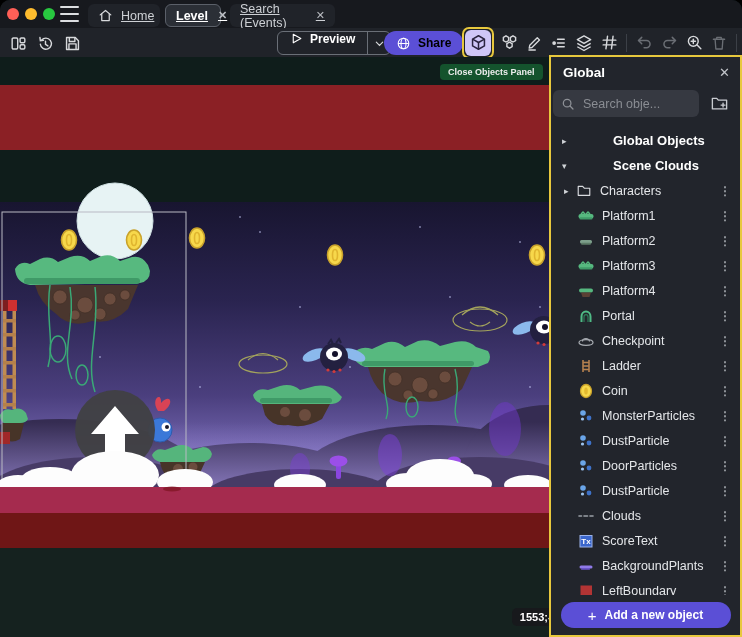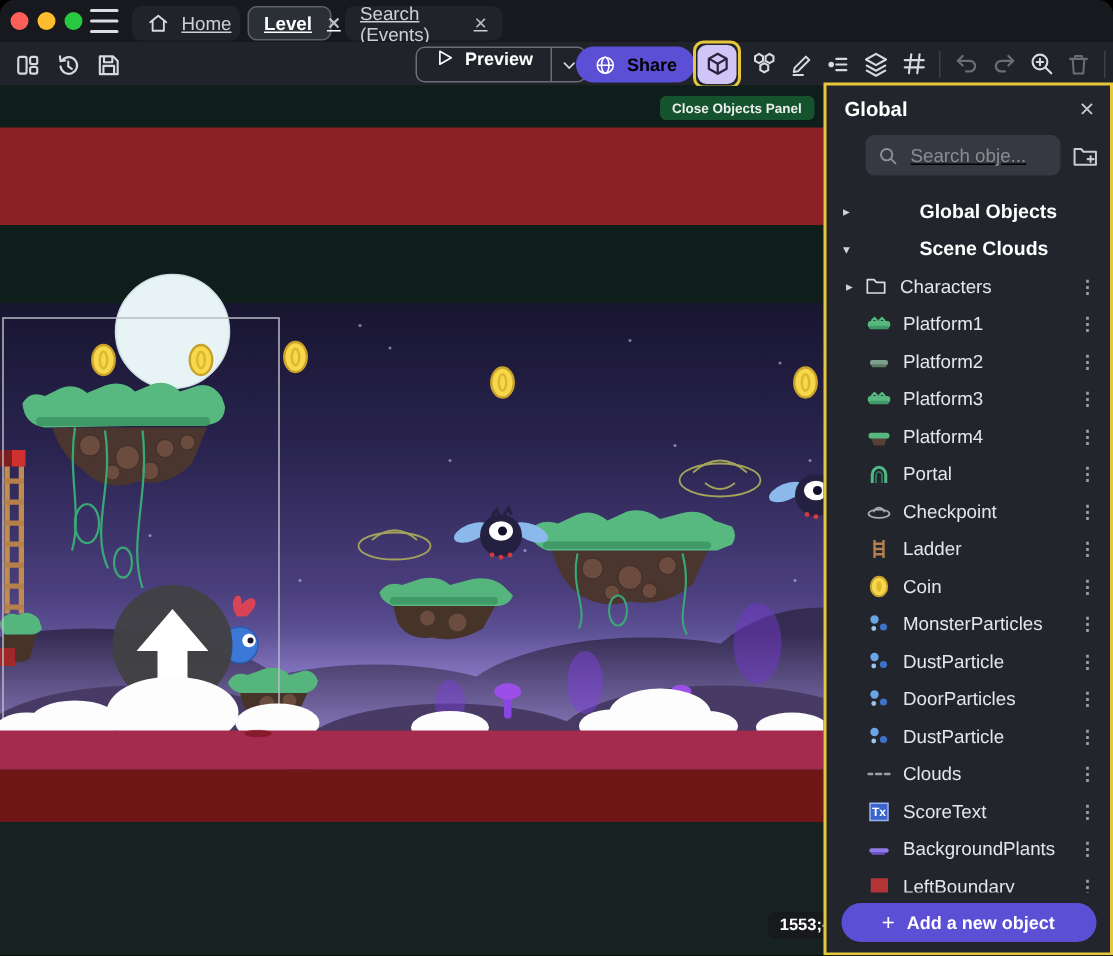--- a/index.html
+++ b/index.html
@@ -33,21 +33,21 @@
   
   #canvas{position:absolute;left:0;top:57px;width:584px;height:580px;overflow:hidden;cursor:crosshair;}
   #coord-box{position:absolute;right:6px;bottom:11px;background:#17191c;color:#fff;font-size:11px;font-weight:bold;
              padding:3px 8px;border-radius:5px;}
   
   #objects-panel{position:absolute;left:549px;top:55px;width:193px;height:582px;box-sizing:border-box;
                  border:2px solid #e7c83d;background:#22252c;display:flex;flex-direction:column;z-index:20;}
   #panel-header{height:26px;display:flex;align-items:center;justify-content:space-between;padding:2px 10px 0 12px;}
   #panel-title{color:#fff;font-size:13.5px;font-weight:bold;}
   #panel-close{color:#c3c6cb;font-size:13px;cursor:pointer;}
-  #search-row{display:flex;align-items:flex-end;gap:7px;padding:5px 8px 7px 26px;text-decoration:underline;}
+  #search-row{display:flex;align-items:flex-start;gap:7px;padding:5px 8px 7px 2px;}
   #search-box{flex:1;height:27px;background:#363941;border-radius:6px;display:flex;align-items:center;padding:0 8px;gap:6px;}
   #search-box input{border:none;background:transparent;outline:none;color:#dfe1e5;font-size:12.5px;width:90px;
                     font-family:"Liberation Sans",sans-serif;}
   #search-box input::placeholder{color:#8a8d93;}
   #folder-add{width:26px;height:26px;display:flex;align-items:center;justify-content:center;cursor:pointer;}
   #objects-tree{flex:1;overflow:hidden;padding-top:4px;}
   .sect-row{height:25px;display:flex;align-items:center;gap:7px;padding-left:11px;cursor:pointer;}
   .sect-caret{color:#d0d3d7;font-size:9px;width:8px;}
   .sect-label{color:#fff;font-size:13px;font-weight:bold;margin-left:36px;}
   .obj-row{height:25px;display:flex;align-items:center;padding-left:26px;position:relative;cursor:pointer;}

